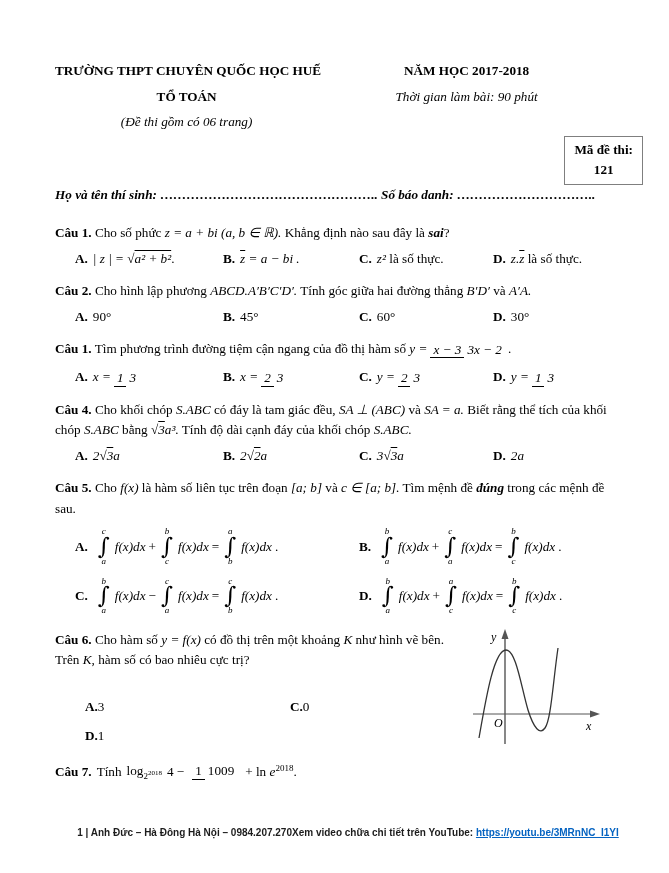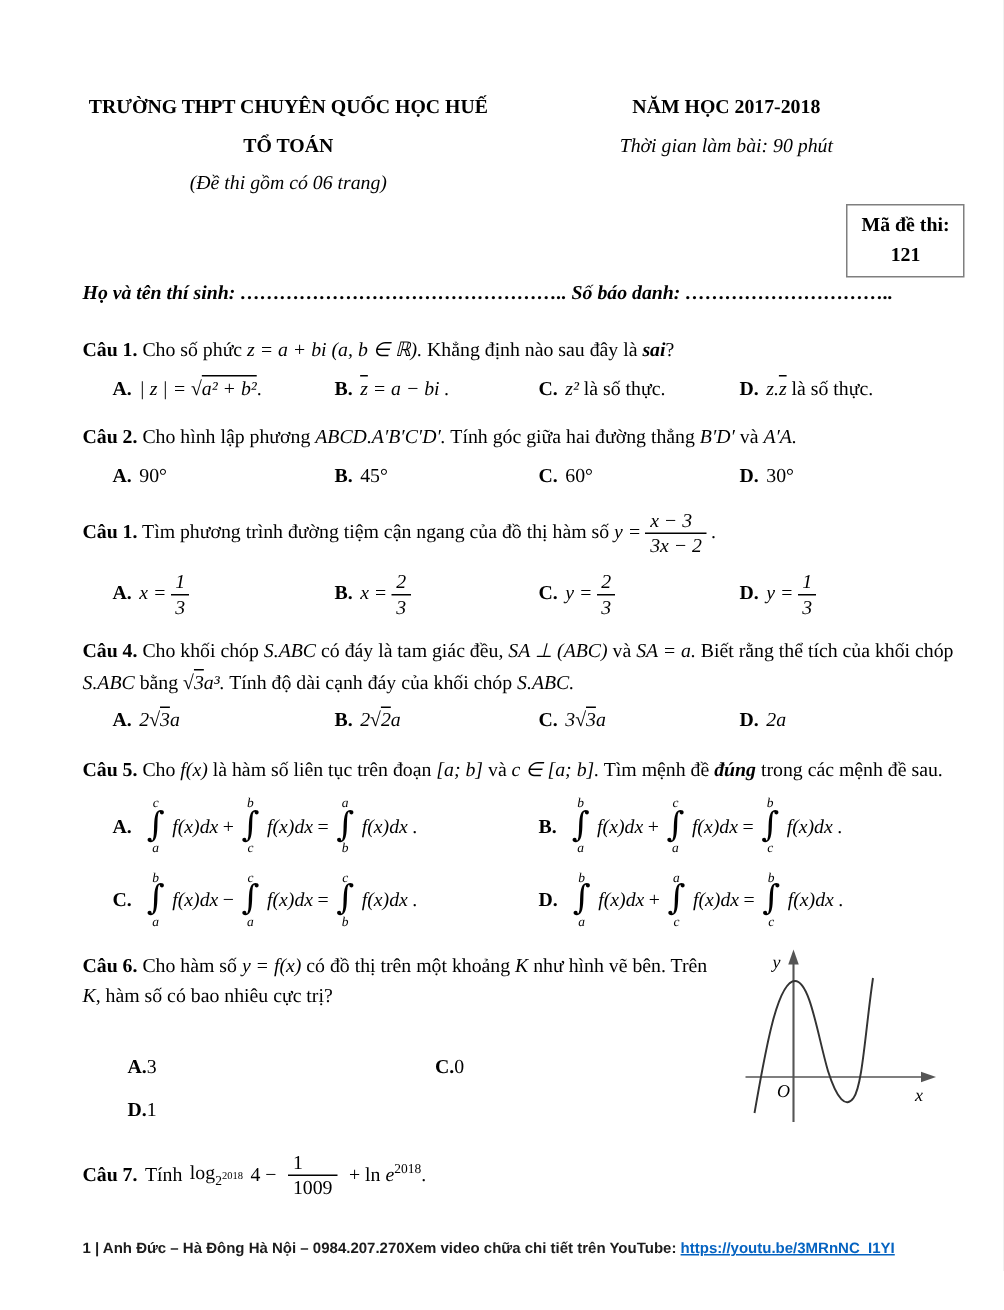--- a/index.html
+++ b/index.html
@@ -1,57 +1,57 @@
 <!DOCTYPE html>
 <html><head>
 <meta charset="utf-8">
 <style>
   html,body{margin:0;padding:0;background:#e8e8e8;}
   .page{
     position:relative;width:669px;height:873px;margin:0 auto;background:#ffffff;
     font-family:"Liberation Serif",serif;font-size:13.2px;color:#000;
-    box-sizing:border-box;padding:0 30px 0 55px;overflow:hidden;
+    box-sizing:border-box;padding:0 54px 0 55px;overflow:hidden;
   }
   .hdr{display:flex;margin-top:58px;}
   .hdr-left{width:47%;text-align:center;}
   .hdr-right{width:53%;text-align:center;}
   .hline{font-weight:bold;line-height:1.95;white-space:nowrap;}
   .hitalic{font-style:italic;line-height:1.95;white-space:nowrap;}
   .code-box{
     position:absolute;top:136px;right:26px;border:1px solid #7f7f7f;
     text-align:center;font-weight:bold;padding:3px 9px;line-height:1.55;
     box-shadow:0 0 0 1px #fff inset;
   }
   .cand{margin-top:52px;font-weight:bold;font-style:italic;white-space:nowrap;}
   .q{margin-top:12px;line-height:1.55;}
   .qnum{font-weight:bold;}
   .m{font-style:italic;}
   .emph{font-weight:bold;font-style:italic;}
   .opts4{display:grid;grid-template-columns:148px 136px 134px auto;padding-left:20px;margin-top:5px;align-items:center;}
   .opt{white-space:nowrap;}
   .optlabel{font-weight:bold;margin-right:5px;}
-  .frac{display:inline-flex;flex-direction:column;vertical-align:middle;text-align:left;line-height:1.2;margin:0 3px;}
+  .frac{display:inline-flex;vertical-align:middle;text-align:left;line-height:1.2;margin:0 3px;}
   .fnum{border-bottom:1px solid #000;padding:0 3px;}
   .fden{padding:0 3px;}
   .rad{white-space:nowrap;}
   .rbody{text-decoration:overline;font-style:italic;}
   .ol{text-decoration:overline;font-style:italic;}
   .intg{display:inline-flex;flex-direction:column;align-items:center;line-height:1;margin:0 2px;}
   .ibound{font-size:9px;font-style:italic;line-height:1.1;}
   .isym{font-size:23px;line-height:0.85;font-family:"DejaVu Serif",serif;}
   .iopt{display:flex;align-items:center;gap:3px;white-space:nowrap;}
   .opts2{display:grid;grid-template-columns:284px auto;padding-left:20px;margin-top:8px;row-gap:10px;}
   .q6{margin-top:14px;}
   .q6 .graph{float:right;width:150px;height:124px;margin:-4px 0 4px 6px;}
   .q6opts{display:grid;grid-template-columns:205px auto;padding-left:30px;row-gap:9px;margin-top:26px;}
   .q7{margin-top:16px;clear:both;display:flex;align-items:center;gap:5px;}
   .logsub{font-size:9px;vertical-align:-4px;}
   .logsub sup{font-size:7px;}
   .footer{
-    position:absolute;left:55px;right:28px;top:827px;display:flex;justify-content:flex-start;
+    position:absolute;left:55px;right:28px;top:827px;display:flex;justify-content:center;
     font-family:"Liberation Sans",sans-serif;font-size:10px;font-weight:bold;color:#1c1c1c;
   }
   .link{color:#0563C1;text-decoration:underline;cursor:pointer;}
   .glabel{font-style:italic;font-size:12px;font-family:"Liberation Serif",serif;}
   sup{font-size:9px;}
 </style>
 </head>
 <body>
 
 <div class="page">

